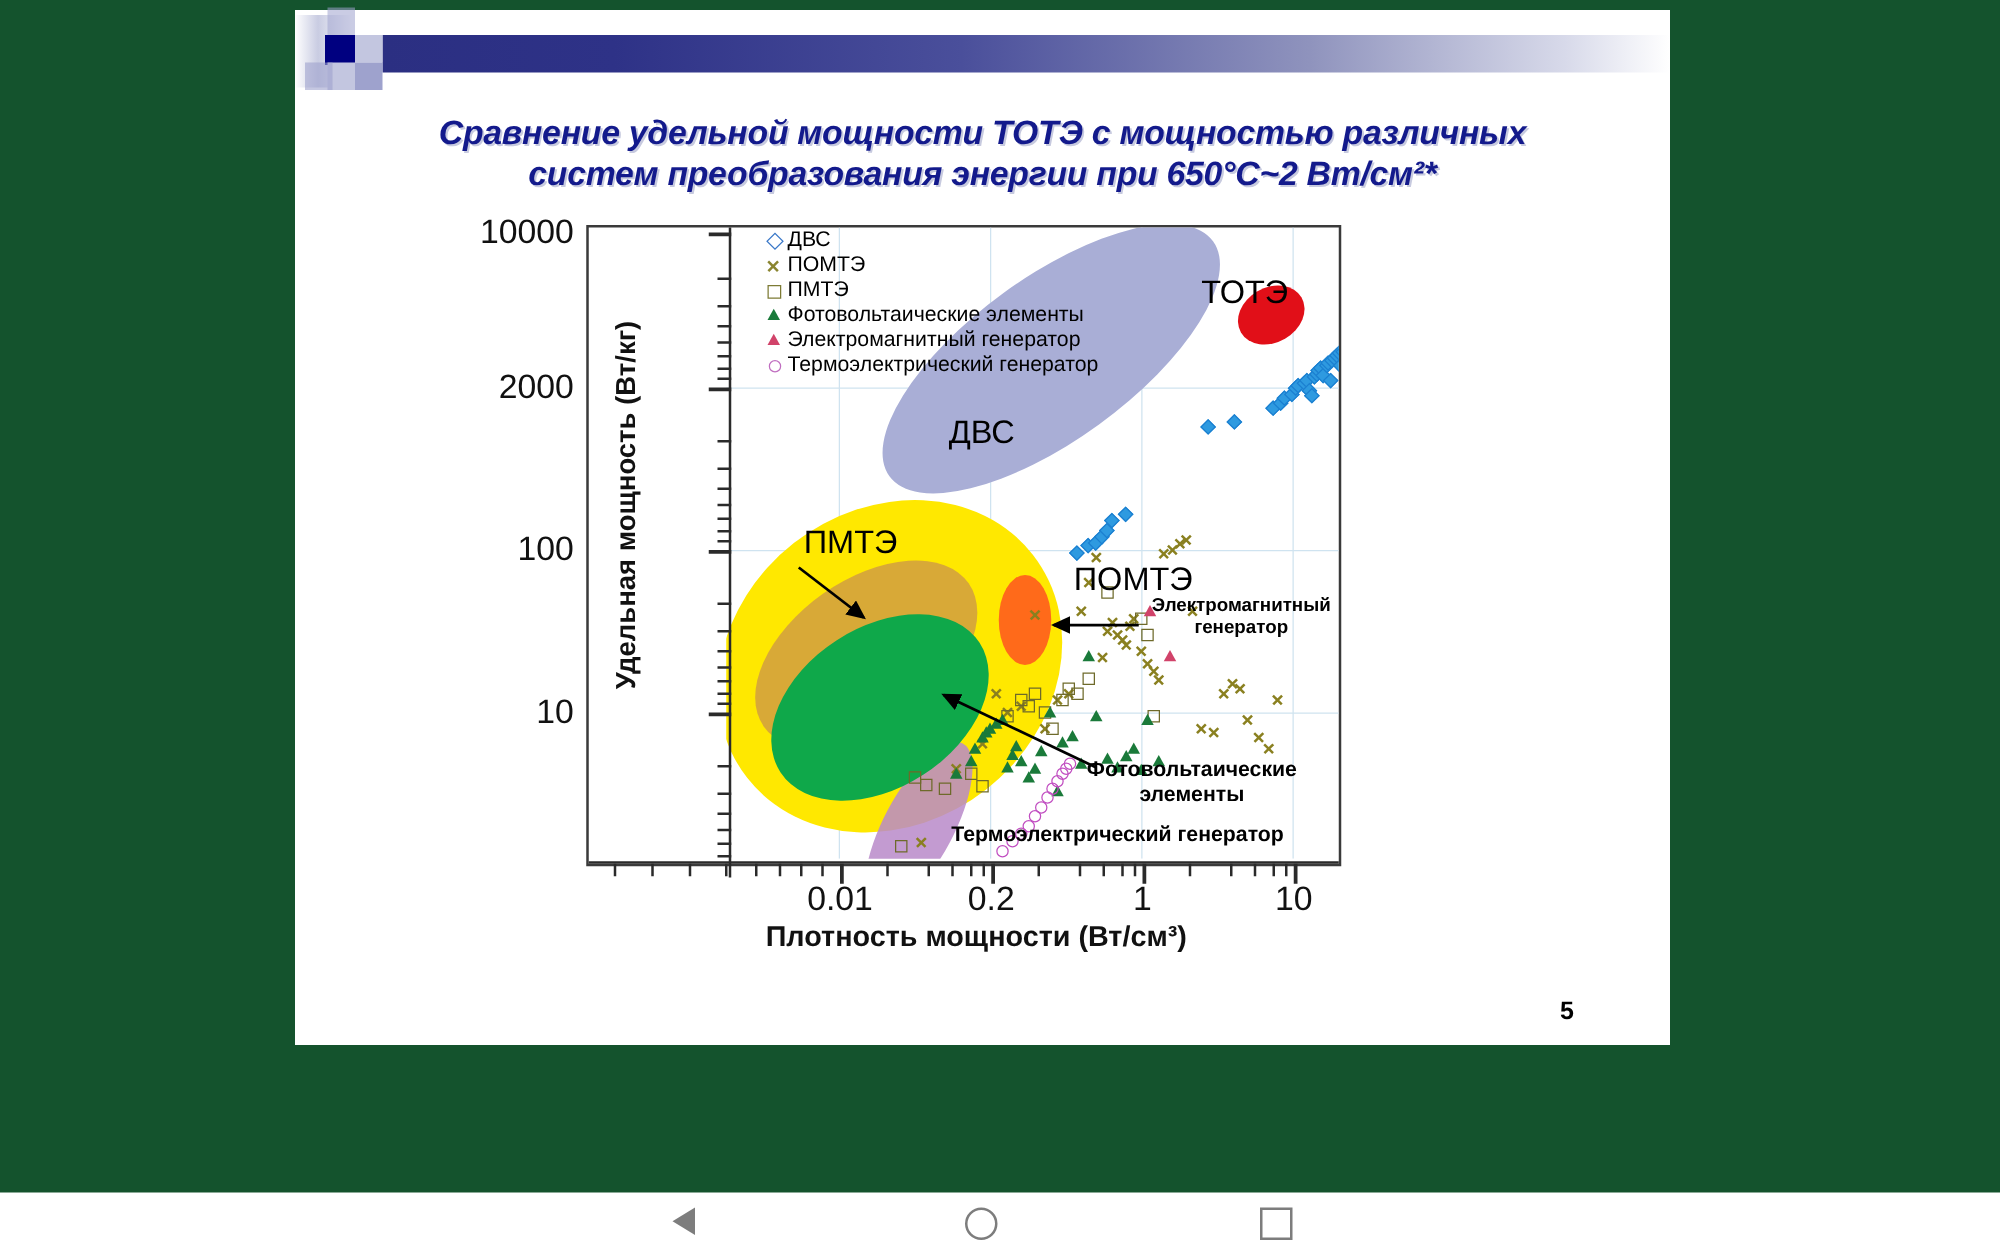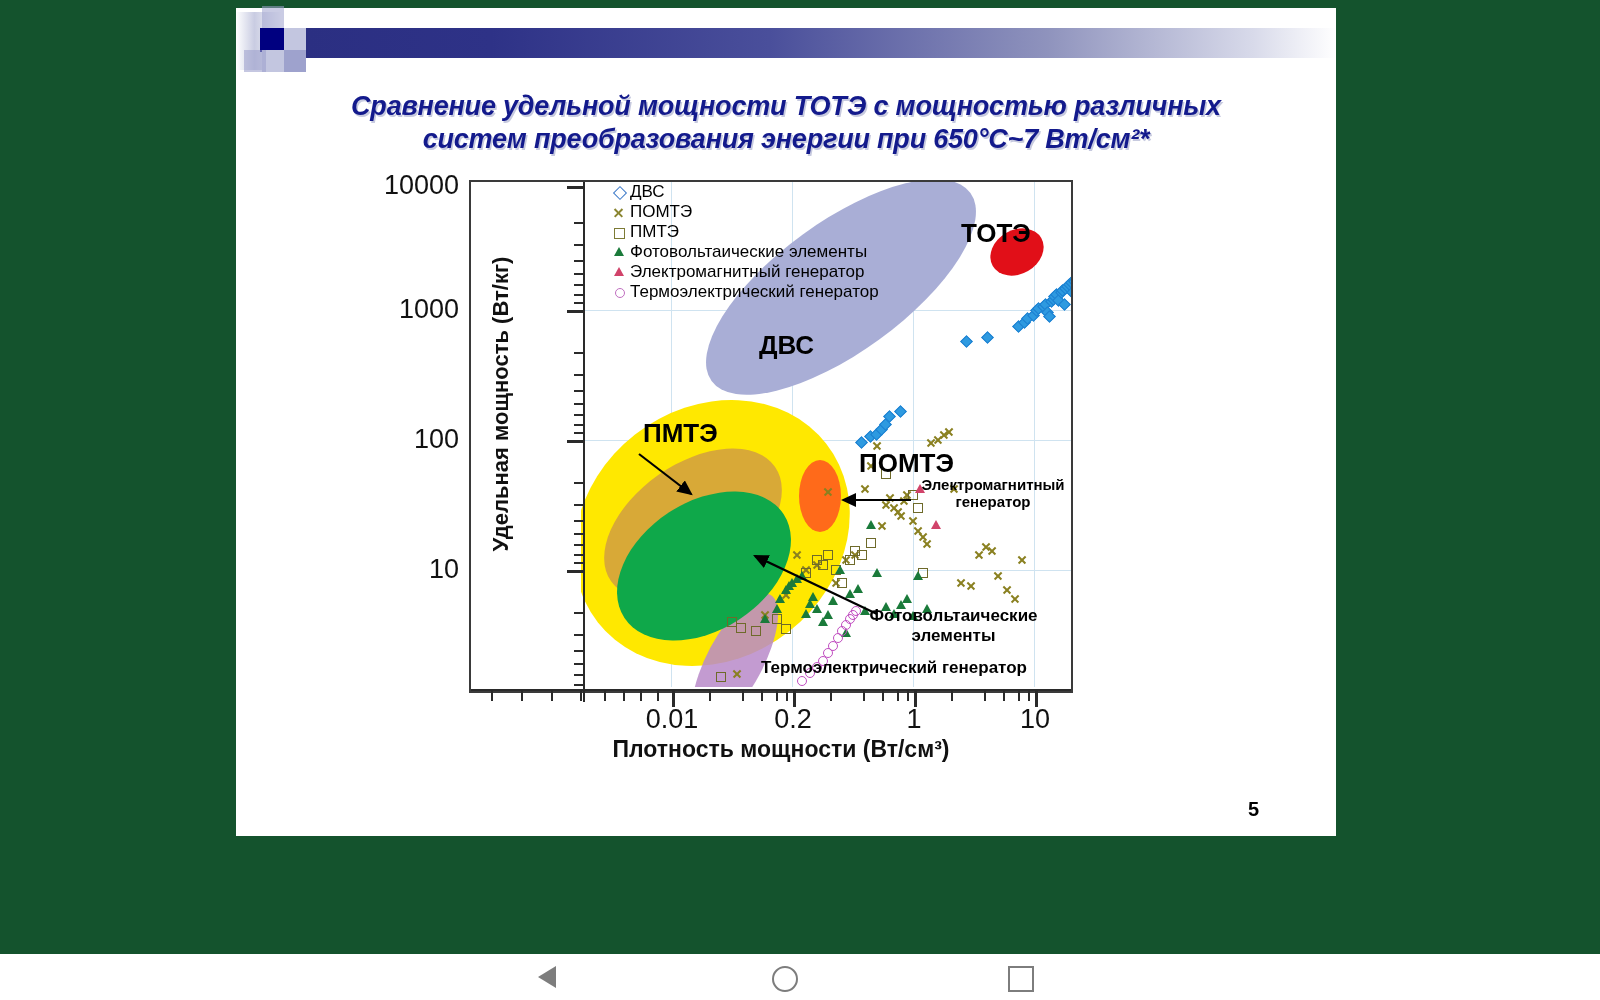--- a/index.html
+++ b/index.html
@@ -122,21 +122,21 @@
   .pt.d  { width: 7px; height: 7px; border: 1.7px solid #1b7fd0; background: #2e9ae0; transform: rotate(45deg); }
   .pt.sq { width: 8px; height: 8px; border: 1.6px solid #6e6a2a; background: transparent; }
   .pt.tr { width: 0; height: 0; border-left: 5px solid transparent; border-right: 5px solid transparent; border-bottom: 9px solid transparent; }
   .pt.ci { width: 8px; height: 8px; border: 1.8px solid #c14ec1; border-radius: 50%; }
   .pt.xx { width: 10px; height: 10px; }
   .pt.xx::before, .pt.xx::after { content:""; position:absolute; left:0; top:4.2px; width:10px; height:1.7px; background:#8a8020; }
   .pt.xx::before { transform: rotate(45deg); } .pt.xx::after { transform: rotate(-45deg); }
 
   
   .note { position: absolute; color: #000; white-space: nowrap; }
-  .note.big { font-size: 26px; font-weight: bold; }
+  .note.big { font-size: 26px; font-weight: normal; }
   .note.small { font-size: 15px; font-weight: bold; text-align: center; white-space: normal; }
 
   
   .citation {
     position: absolute; left: 26px; top: 775px; width: 930px;
     font-size: 16.5px; color: #111; line-height: 1.42;
   }
   .pageno { position: absolute; left: 1012px; top: 790px; font-size: 20px; font-weight: bold; color: #000; }
 
   
@@ -159,21 +159,21 @@
       <div class="sq navy" style="left:24px;  top:20px; width:24px; height:24px;"></div>
       <div class="sq pale" style="left:48px;  top:20px; width:22px; height:22px;"></div>
       <div class="sq lilac" style="left:48px;  top:42px; width:22px; height:22px;"></div>
       <div class="sq pale" style="left:26px;  top:42px; width:22px; height:22px;"></div>
       <div class="sq lilac" style="left:26px;  top:-2px; width:22px; height:22px; opacity:.55;"></div>
       <div class="sq lilac" style="left:8px;   top:42px; width:22px; height:22px; opacity:.6;"></div>
     </div>
 
     <div class="slide-title">
       <div>Сравнение удельной мощности ТОТЭ с мощностью различных</div>
-      <div>систем преобразования энергии при 650°C~7 Вт/см²*</div>
+      <div>систем преобразования энергии при 650°C~2 Вт/см²*</div>
     </div>
 
     <div id="figure">
       <div class="frame"></div>
 
       <div class="plot">
 
         <div class="gridline h" style="top:128px;"></div>
         <div class="gridline h" style="top:258px;"></div>
         <div class="gridline h" style="top:388px;"></div>
@@ -400,21 +400,21 @@
       <div class="tick x" style="left:421px;"></div>
         <div class="tick x" style="left:436px;"></div>
       <div class="tick x" style="left:446px;"></div>
       <div class="tick x" style="left:490px;"></div>
         <div class="tick x" style="left:523px;"></div>
       <div class="tick x" style="left:542px;"></div>
         <div class="tick x" style="left:557px;"></div>
       <div class="tick x" style="left:567px;"></div>
 
       <div class="ytl" style="top:-6px;">10000</div>
-      <div class="ytl" style="top:118px;">1000</div>
+      <div class="ytl" style="top:118px;">2000</div>
       <div class="ytl" style="top:248px;">100</div>
       <div class="ytl" style="top:378px;">10</div>
 
       <div class="xtl" style="left:161px; width:100px;">0.01</div>
       <div class="xtl" style="left:282px; width:100px;">0.2</div>
       <div class="xtl" style="left:403px; width:100px;">1</div>
       <div class="xtl" style="left:524px; width:100px;">10</div>
 
       <div class="ylabel">Удельная мощность (Вт/кг)</div>
       <div class="xlabel">Плотность  мощности (Вт/см³)</div>

